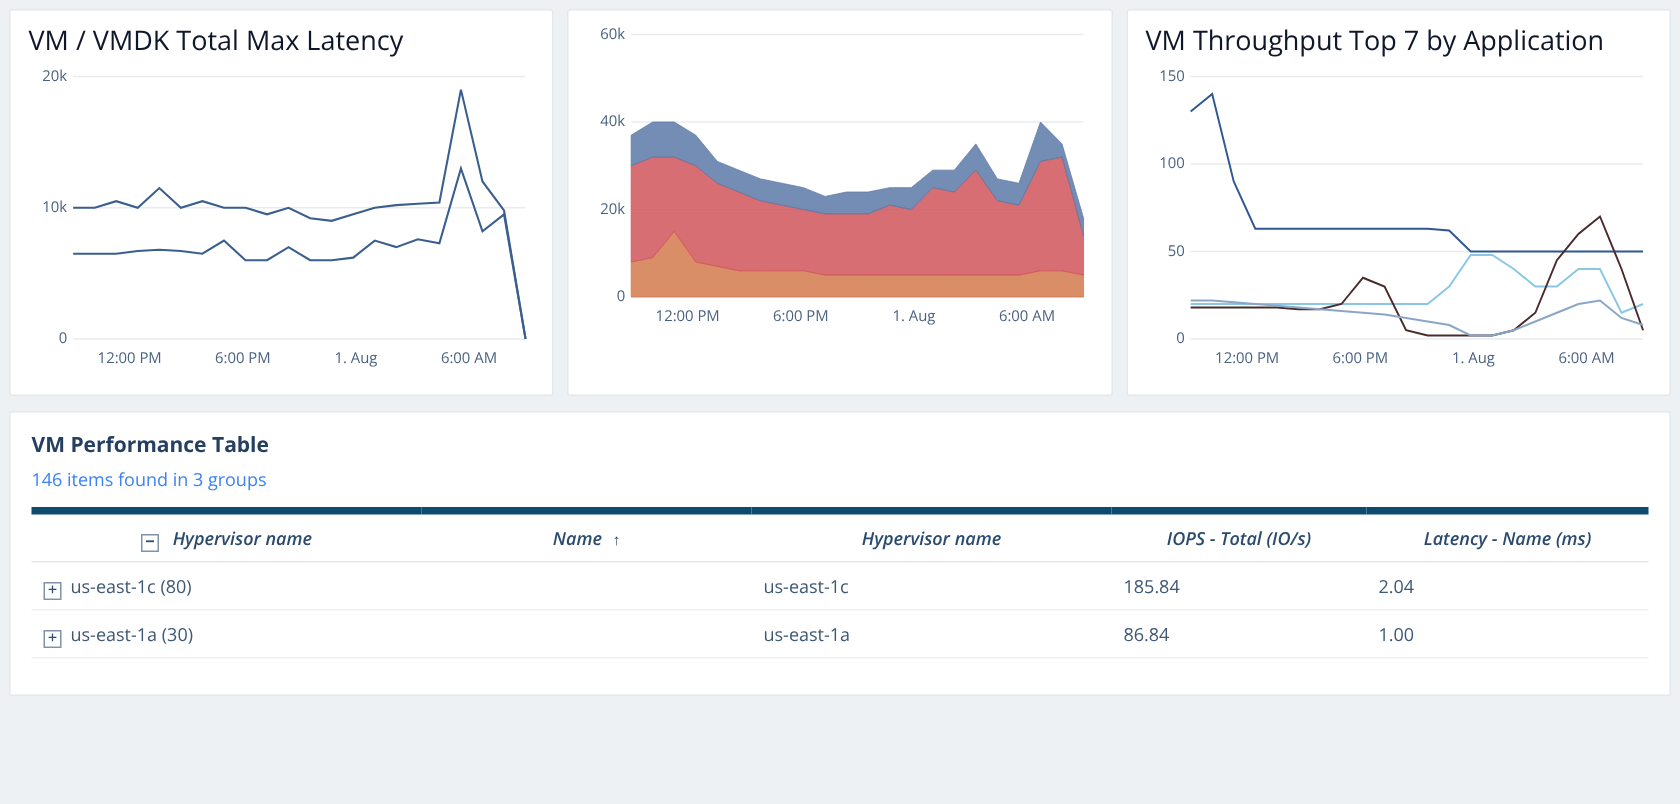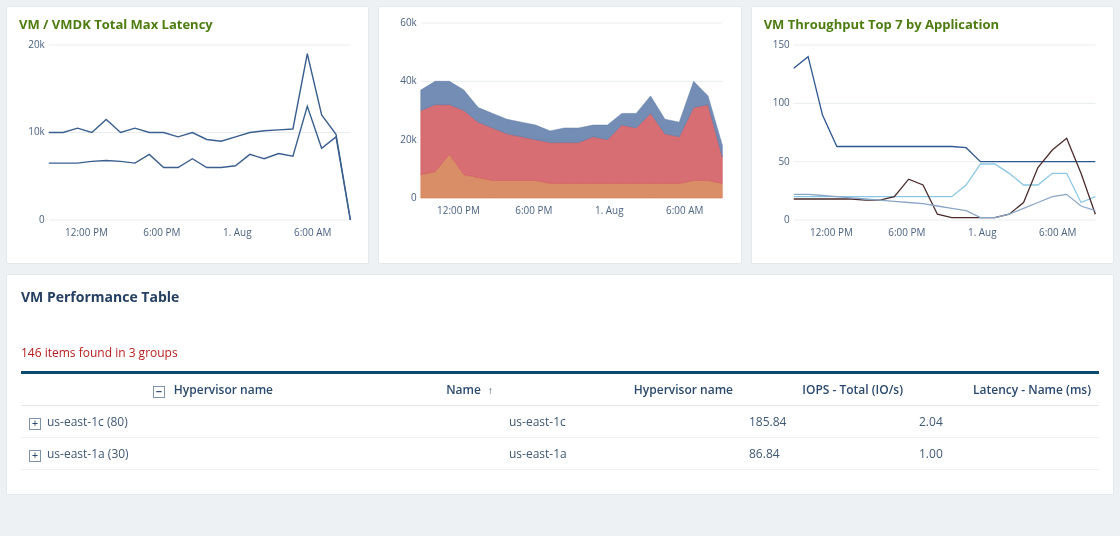--- a/index.html
+++ b/index.html
@@ -22,62 +22,63 @@
     border: 1px solid #e3e8ec;
     border-radius: 2px;
     padding: 8px 12px 6px 12px;
   }
   .chart-panel {
     flex: 1;
     height: 258px;
     position: relative;
   }
   .chart-title {
-    font-size: 13px;
-    font-weight: 700;
-    color: #4d7c0f;
+    font-size: 18px;
+    font-weight: 400;
+    color: #0f172a;
     margin-bottom: 4px;
   }
   .chart-area {
     position: relative;
     width: 100%;
     height: 205px;
   }
   .chart-area svg { position: absolute; top: 0; left: 0; }
   .axis-text { font-size: 10px; fill: #4a6282; }
   .grid-line { stroke: #e8ecef; stroke-width: 1; }
 
   .table-panel {
     margin-top: 10px;
     padding: 12px 14px 24px 14px;
   }
   .table-title {
     font-size: 14px;
     font-weight: 700;
     color: #243f61;
-    margin-bottom: 38px;
+    margin-bottom: 5px;
   }
   .table-status {
     font-size: 12px;
-    color: #b91c1c;
+    color: #3b82f6;
     margin-bottom: 10px;
   }
   table.data {
     width: 100%;
     border-collapse: collapse;
     font-size: 12px;
   }
   table.data th {
-    text-align: right;
+    text-align: center;
     font-weight: 600;
     color: #2b4a6f;
     padding: 7px 8px;
-    border-top: 3px solid #0c4a6e;
+    border-top: 5px solid #0c4a6e;
     border-bottom: 1px solid #e3e8ec;
     white-space: nowrap;
+    font-style: italic;
   }
   table.data td {
     padding: 7px 8px;
     border-bottom: 1px solid #eef1f4;
     color: #3e5876;
   }
   .tree-btn {
     display: inline-flex;
     width: 12px; height: 12px;
     border: 1px solid #7f94ab;

